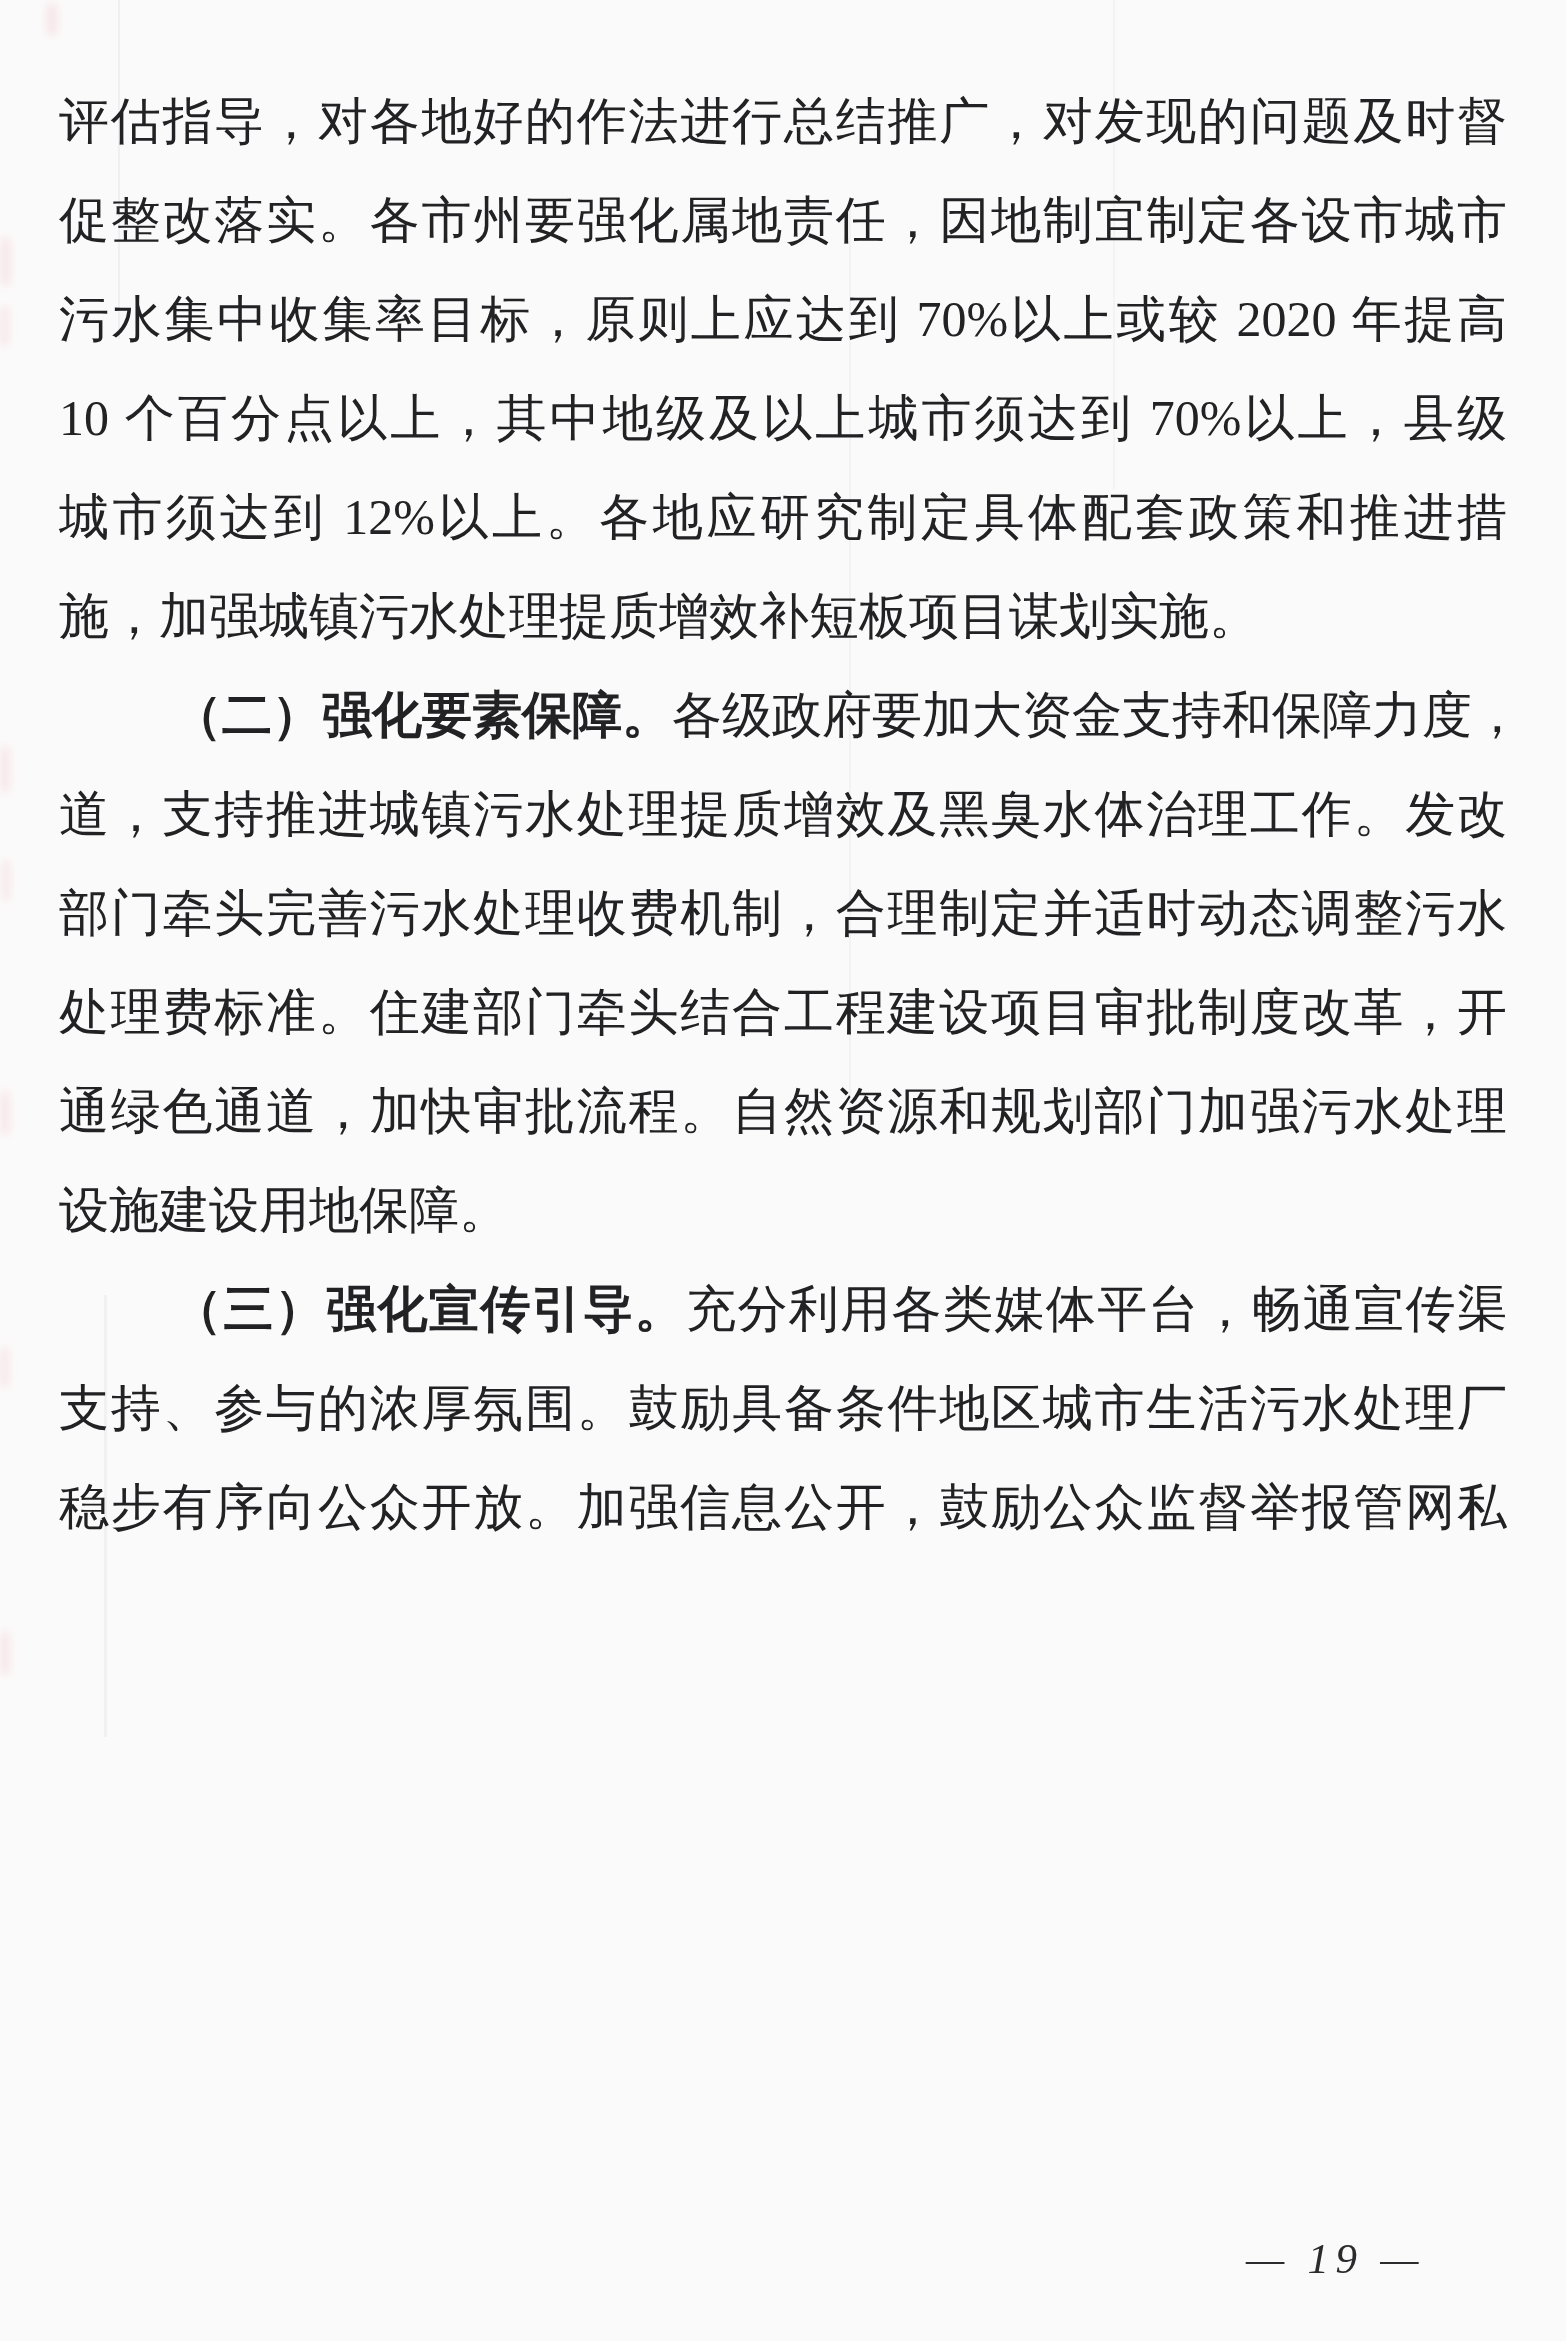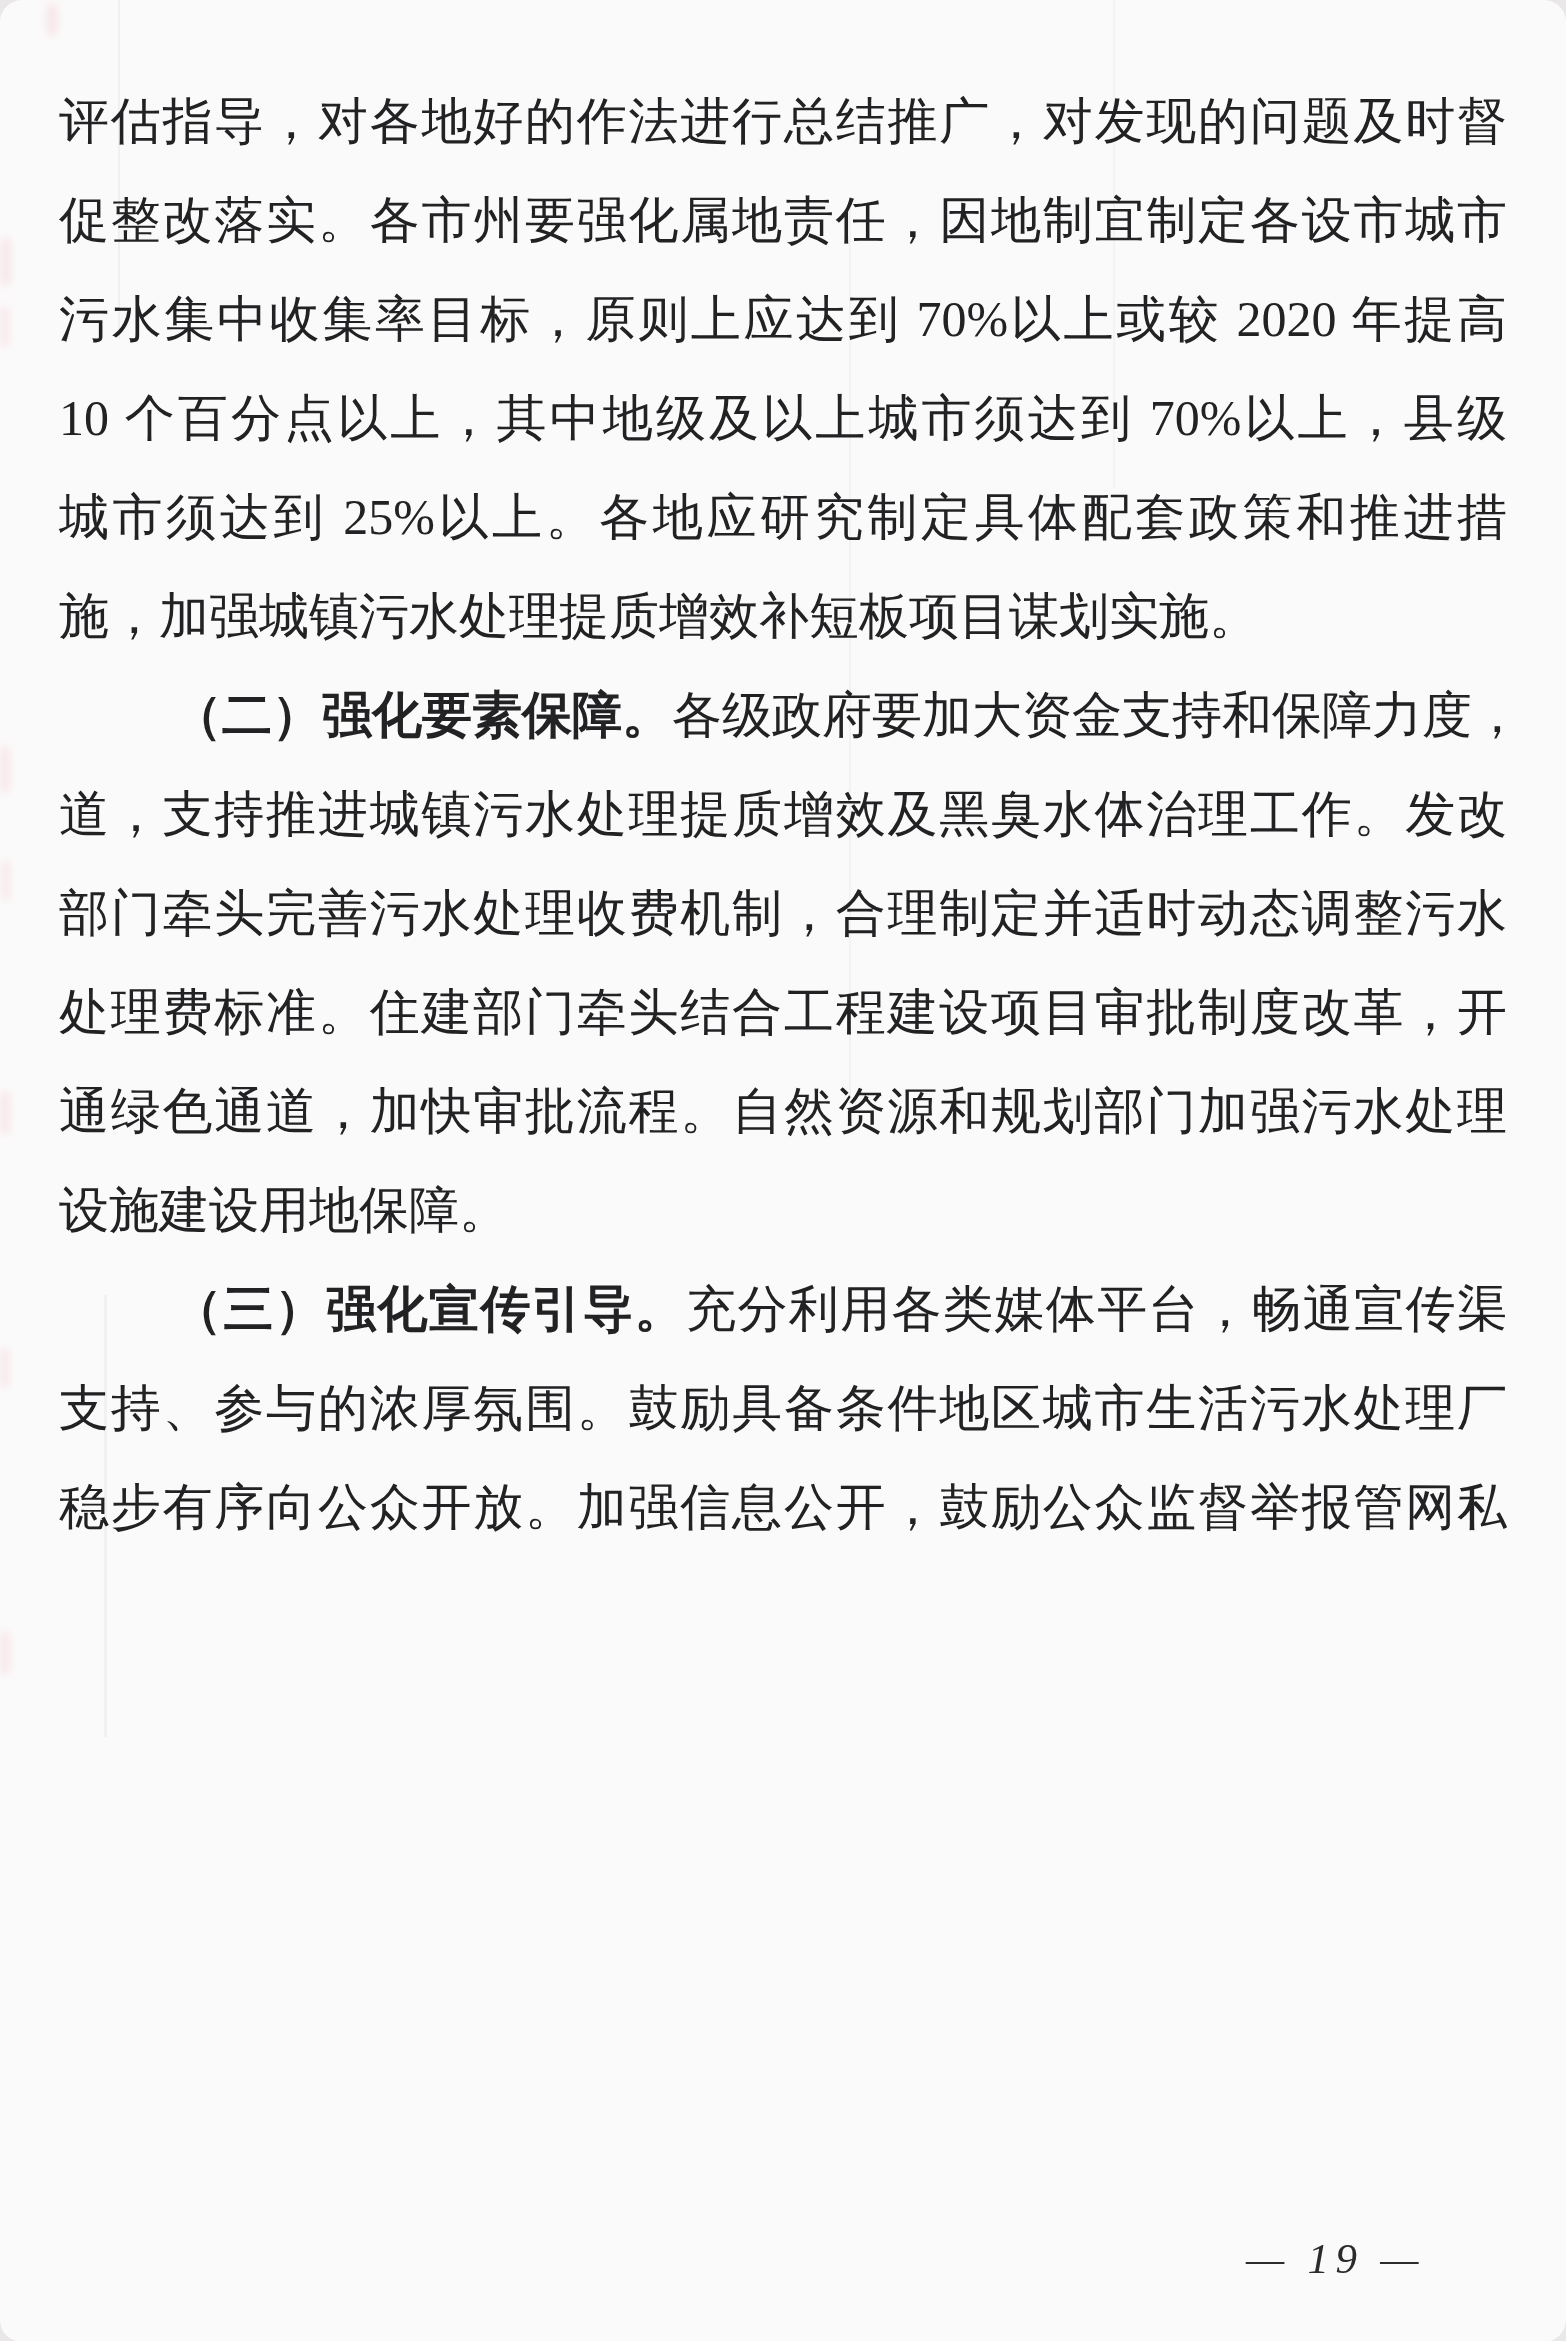--- a/index.html
+++ b/index.html
@@ -8,21 +8,20 @@
     background: #e9e7e8;
   }
   .page {
     position: relative;
     width: 1566px;
     height: 2342px;
     margin: 0 auto;
     background: #fbfafa;
     overflow: hidden;
     font-family: "Liberation Serif", "DejaVu Serif", serif;
-    border-radius: 22px;
   }
   
   .streak {
     position: absolute;
     width: 2.4px;
     background: rgba(150, 150, 165, 0.10);
     pointer-events: none;
   }
   .streak.s1 { left: 118px;  top: 0;      height: 339px;  }
   .streak.s2 { left: 849px; top: 197px;  height: 908px; width: 1.6px; background: rgba(150,150,165,0.08); }
@@ -103,21 +102,21 @@
   <div class="smudge m4"></div>
   <div class="smudge m5"></div>
   <div class="smudge m6"></div>
   <div class="smudge m7"></div>
 
   <div class="text-block">
     <div class="line">评估指导，对各地好的作法进行总结推广，对发现的问题及时督</div>
     <div class="line">促整改落实。各市州要强化属地责任，因地制宜制定各设市城市</div>
     <div class="line">污水集中收集率目标，原则上应达到 70%以上或较 2020 年提高</div>
     <div class="line">10 个百分点以上，其中地级及以上城市须达到 70%以上，县级</div>
-    <div class="line">城市须达到 25%以上。各地应研究制定具体配套政策和推进措</div>
+    <div class="line">城市须达到 12%以上。各地应研究制定具体配套政策和推进措</div>
     <div class="line para-end">施，加强城镇污水处理提质增效补短板项目谋划实施。</div>
 
     <div class="line indent"><span class="lead">（二）强化要素保障。</span><span>各级政府要加大资金支持和保障力度，</span></div>
     <div class="line">道，支持推进城镇污水处理提质增效及黑臭水体治理工作。发改</div>
     <div class="line">部门牵头完善污水处理收费机制，合理制定并适时动态调整污水</div>
     <div class="line">处理费标准。住建部门牵头结合工程建设项目审批制度改革，开</div>
     <div class="line">通绿色通道，加快审批流程。自然资源和规划部门加强污水处理</div>
     <div class="line para-end">设施建设用地保障。</div>
 
     <div class="line indent"><span class="lead">（三）强化宣传引导。</span><span>充分利用各类媒体平台，畅通宣传渠</span></div>

